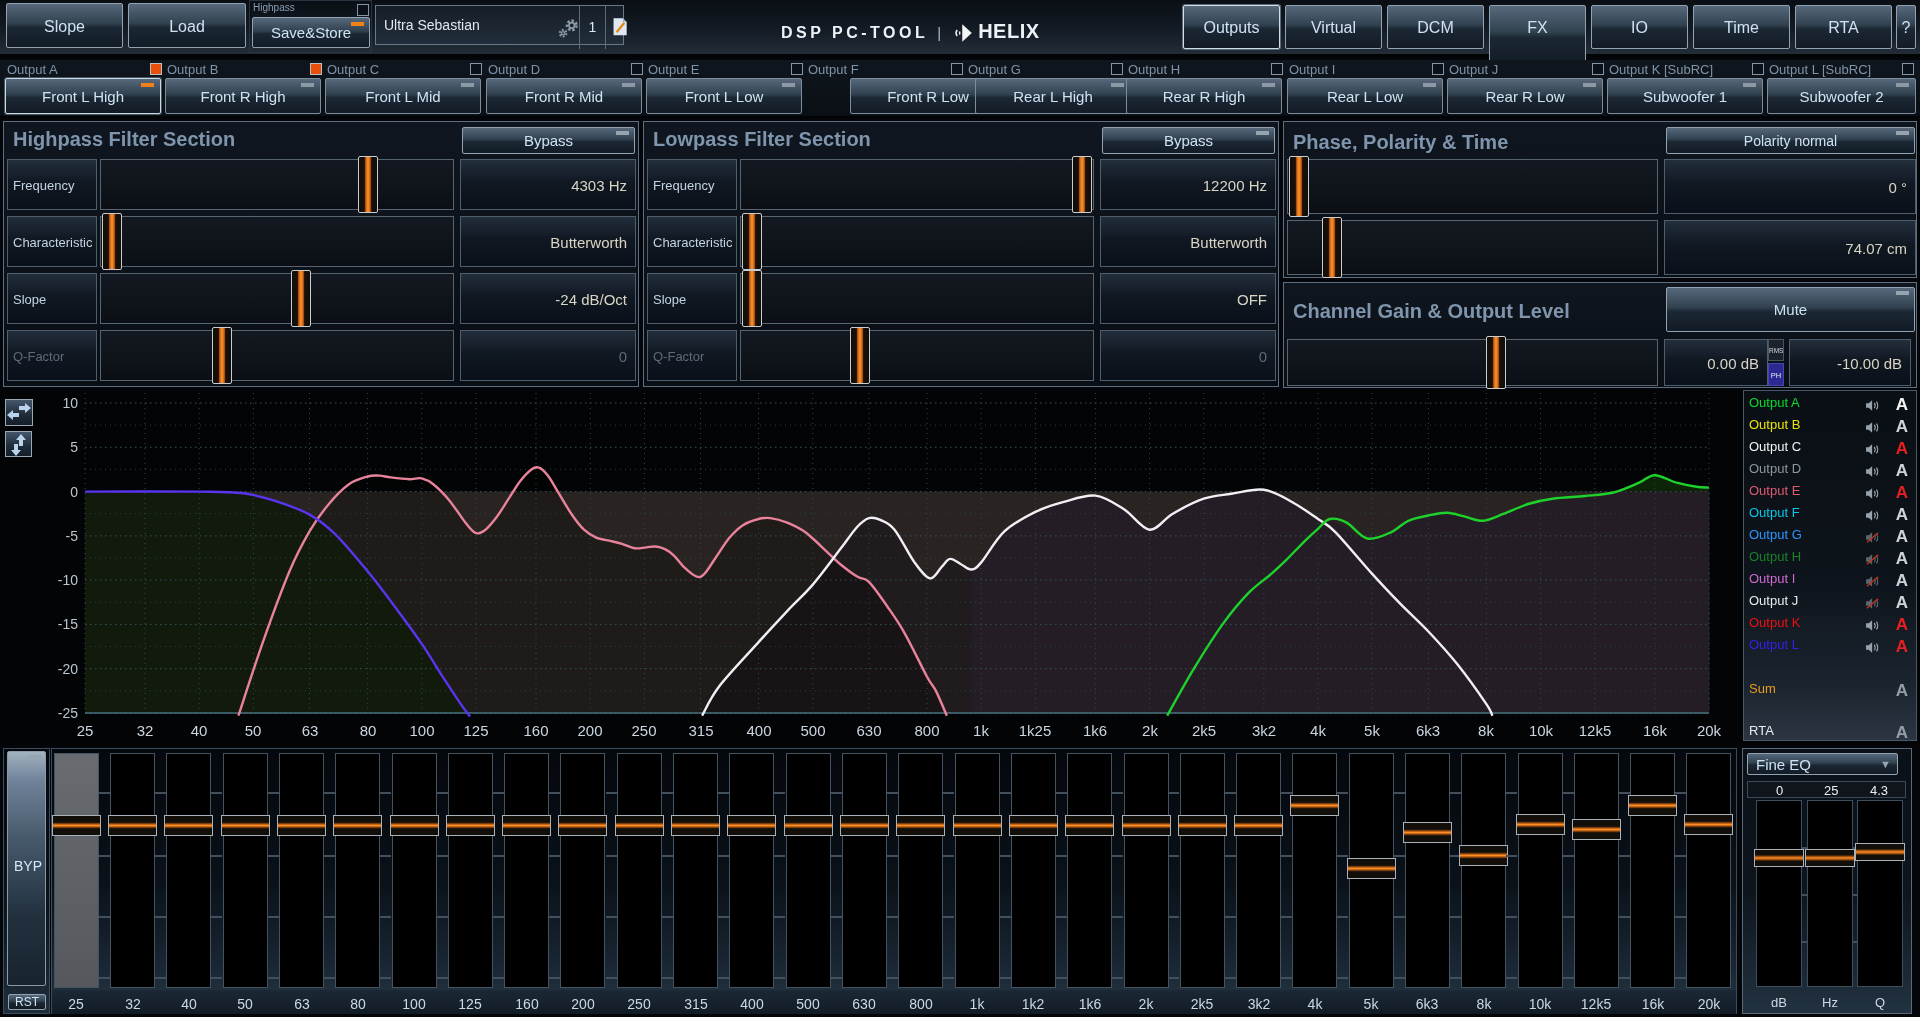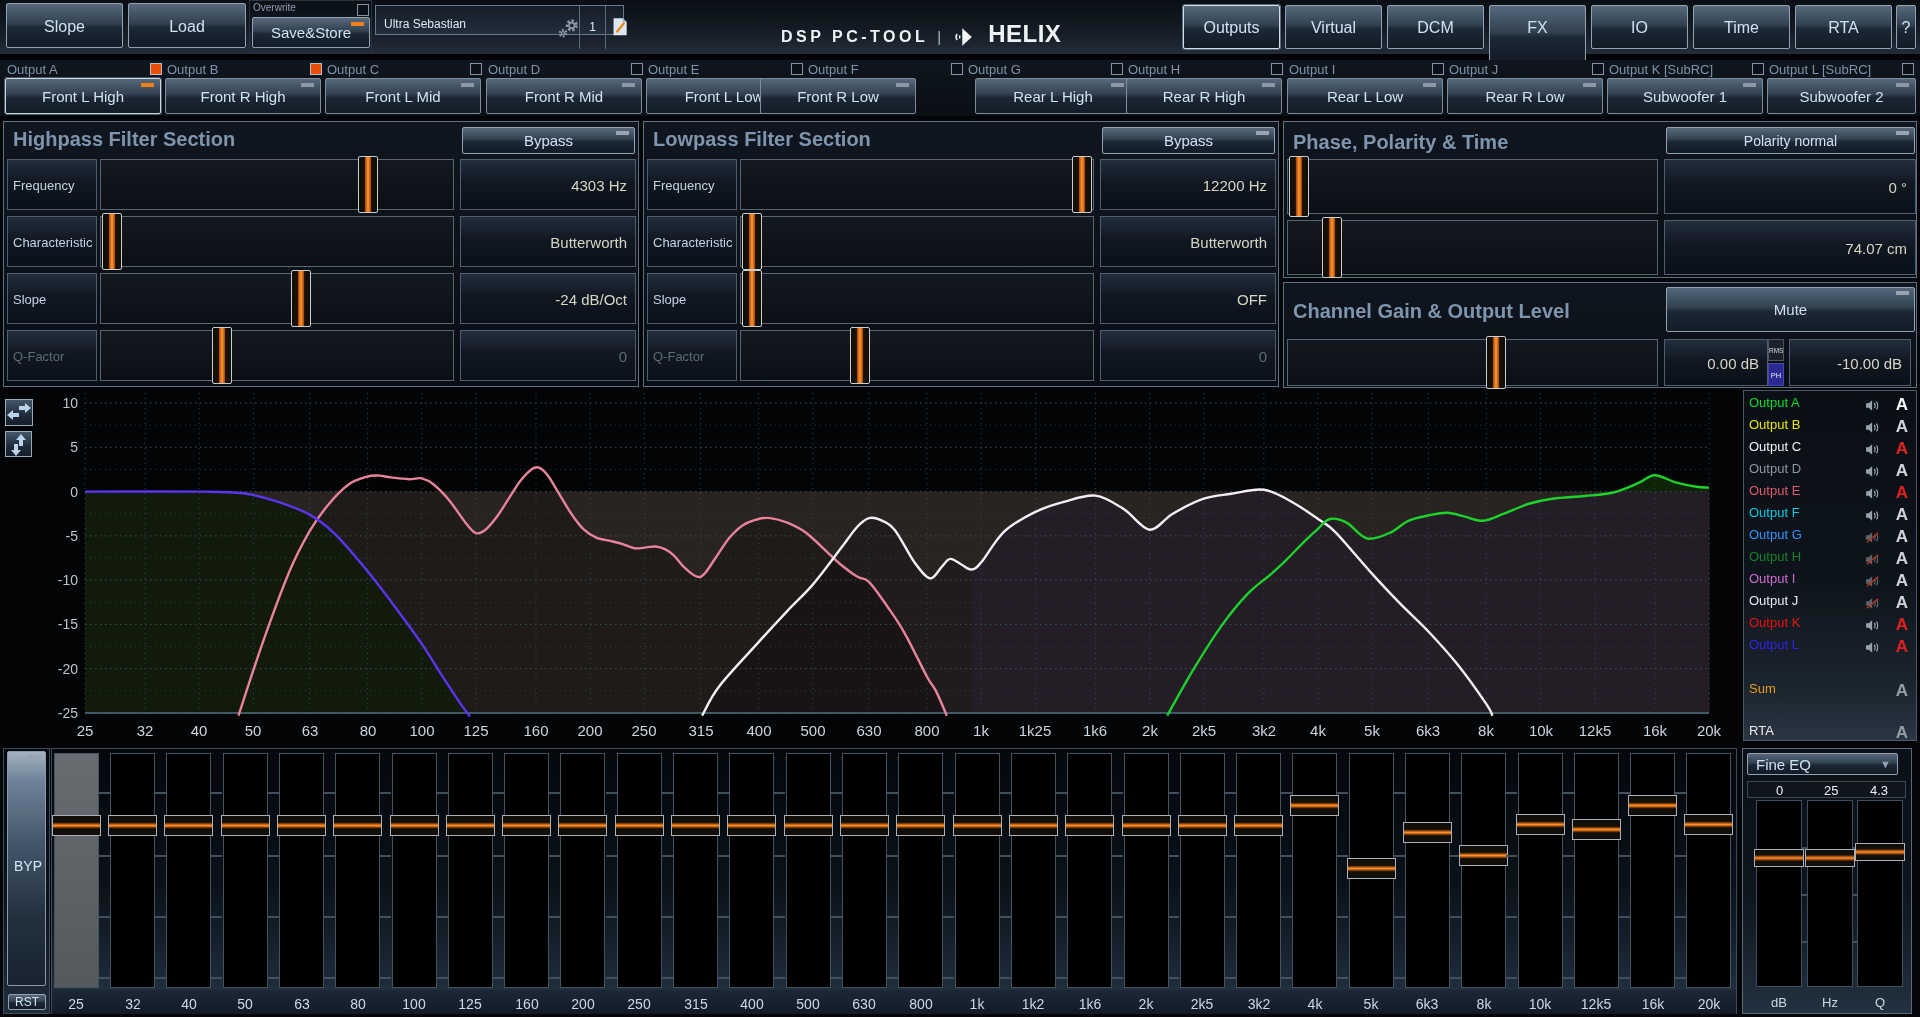--- a/index.html
+++ b/index.html
@@ -9,25 +9,25 @@
 #tabrow{position:absolute;left:0;top:60px;width:1920px;height:58px;
  background:linear-gradient(180deg,#10161e 0%,#0a0f15 100%);border-bottom:2px solid #020304}
 .btn{position:absolute;background:linear-gradient(180deg,#56687b 0%,#31414f 45%,#1b2733 55%,#121c27 100%);
  border:1px solid #93a2b0;border-radius:2px;color:#cfe2f2;font-size:16px;text-align:center;cursor:default}
 .btn.sel{border:1px solid #cfdde8;box-shadow:0 0 0 1px #5a6a78}
 .btn.tab{top:78px;width:156px;height:36px;line-height:35px;font-size:15px;border-color:#7e8d9b}
 .btn.tab.tsel{border:1px solid #c8d8e6;box-shadow:0 0 0 1px #46565f}
 .olab{position:absolute;top:62px;font-size:13px;color:#7e93a7;width:130px}
 .cb{position:absolute;width:12px;height:12px;border:1px solid #8494a2;background:#0b1118}
 .cb.ck{background:#e8500a;border-color:#b8bfc6}
-#namebox{position:absolute;left:375px;top:5px;width:249px;height:30px;border:1px solid #68798a;
- background:linear-gradient(180deg,#151d27 0%,#222e3b 100%);color:#dde8f2;font-size:12px}
+#namebox{position:absolute;left:375px;top:5px;width:249px;height:40px;border:1px solid #68798a;
+ background:linear-gradient(180deg,#151d27 0%,#222e3b 100%);color:#dde8f2;font-size:14px}
 #logo{position:absolute;left:781px;top:20px;width:400px;color:#eef2f6;font-size:16px;font-weight:700;letter-spacing:2px}
 #logo .dsp{letter-spacing:3.5px}
-#logo .hx{font-size:24px;letter-spacing:0.5px;margin-left:14px}
+#logo .hx{font-size:20px;letter-spacing:0.5px;margin-left:4px}
 .panel{position:absolute;border:1px solid #5d6f80;background:
  linear-gradient(180deg,#10161f 0%,#090e15 100%)}
 .ptitle{position:absolute;font-size:20px;font-weight:700;color:#7e95ad}
 .cell{position:absolute;border:1px solid #4e5e6c;background:
  linear-gradient(180deg,#232e3c 0%,#101822 45%,#0a1019 100%);font-size:15px}
 .cell.lab{color:#c3d3e3;padding-left:5px;font-size:13px}
 .cell.val{color:#d9d5c5;text-align:right;padding-right:8px}
 .cell.dim{color:#5e6b7a}
 .track{position:absolute;border:1px solid #56656f;background:linear-gradient(180deg,#141921 0%,#0b0f15 100%)}
 .hdl{position:absolute;width:20px;border:1px solid #c8cdd2;border-radius:2px;
@@ -62,21 +62,21 @@
 .fetr{position:absolute;top:800px;width:46px;height:187px;border:1px solid #3e4e5c;background:#000}
 .feh{position:absolute;width:50px;height:18px;border:1px solid #a9b2ba;
  background:linear-gradient(180deg,#120e0a 0%,#120e0a 30%,#b05810 42%,#ff9028 50%,#b05810 58%,#120e0a 70%,#120e0a 100%)}
 .feL{position:absolute;top:995px;width:40px;text-align:center;font-size:13px;color:#ccd8e4}
 </style></head>
 <body>
 <div id="topbar"></div>
 <div class="btn" style="left:6px;top:3px;width:117px;height:45px;line-height:45px">Slope</div>
 <div class="btn" style="left:128px;top:3px;width:118px;height:45px;line-height:45px">Load</div>
 <div style="position:absolute;left:249px;top:0;width:123px;height:53px;border:1px solid #28343f"></div>
-<div style="position:absolute;left:253px;top:2px;font-size:10px;color:#8b9fb2">Overwrite</div>
+<div style="position:absolute;left:253px;top:2px;font-size:10px;color:#8b9fb2">Highpass</div>
 <div class="cb" style="left:357px;top:4px"></div>
 <div class="btn" style="left:252px;top:17px;width:118px;height:31px;line-height:30px;font-size:15px">Save&amp;Store<i style="position:absolute;right:5px;top:4px;width:13px;height:4px;background:#f08018"></i></div>
 <div id="namebox">
     <span style="position:absolute;left:8px;top:11px">Ultra Sebastian</span>
 <svg width="26" height="26" viewBox="0 0 30 28" style="position:absolute;left:181px;top:9px">
 <g stroke="#8d9aa7" fill="none">
         <circle cx="17" cy="11" r="5.5" stroke-width="3" stroke-dasharray="2.8 2.2"></circle>
         <circle cx="17" cy="11" r="3.2" stroke-width="2"></circle>
 <circle cx="7" cy="20" r="3.8" stroke-width="2.4" stroke-dasharray="2.2 1.8"></circle>
         <circle cx="7" cy="20" r="1.8" stroke-width="1.5"></circle>
@@ -113,21 +113,21 @@
 <div class="cb" style="left:470px;top:63px"></div>
 <div class="btn tab" style="left:325px">Front L Mid<i style="position:absolute;right:6px;top:4px;width:13px;height:4px;background:#8d99a4"></i></div>
 <div class="olab" style="left:488px">Output D</div>
 <div class="cb" style="left:631px;top:63px"></div>
 <div class="btn tab" style="left:486px">Front R Mid<i style="position:absolute;right:6px;top:4px;width:13px;height:4px;background:#8d99a4"></i></div>
 <div class="olab" style="left:648px">Output E</div>
 <div class="cb" style="left:791px;top:63px"></div>
 <div class="btn tab" style="left:646px">Front L Low<i style="position:absolute;right:6px;top:4px;width:13px;height:4px;background:#8d99a4"></i></div>
 <div class="olab" style="left:808px">Output F</div>
 <div class="cb" style="left:951px;top:63px"></div>
-<div class="btn tab" style="left:760px">Front R Low<i style="position:absolute;right:6px;top:4px;width:13px;height:4px;background:#8d99a4"></i></div>
+<div class="btn tab" style="left:850px">Front R Low<i style="position:absolute;right:6px;top:4px;width:13px;height:4px;background:#8d99a4"></i></div>
 <div class="olab" style="left:968px">Output G</div>
 <div class="cb" style="left:1111px;top:63px"></div>
 <div class="btn tab" style="left:975px">Rear L High<i style="position:absolute;right:6px;top:4px;width:13px;height:4px;background:#8d99a4"></i></div>
 <div class="olab" style="left:1128px">Output H</div>
 <div class="cb" style="left:1271px;top:63px"></div>
 <div class="btn tab" style="left:1126px">Rear R High<i style="position:absolute;right:6px;top:4px;width:13px;height:4px;background:#8d99a4"></i></div>
 <div class="olab" style="left:1289px">Output I</div>
 <div class="cb" style="left:1432px;top:63px"></div>
 <div class="btn tab" style="left:1287px">Rear L Low<i style="position:absolute;right:6px;top:4px;width:13px;height:4px;background:#8d99a4"></i></div>
 <div class="olab" style="left:1449px">Output J</div>

